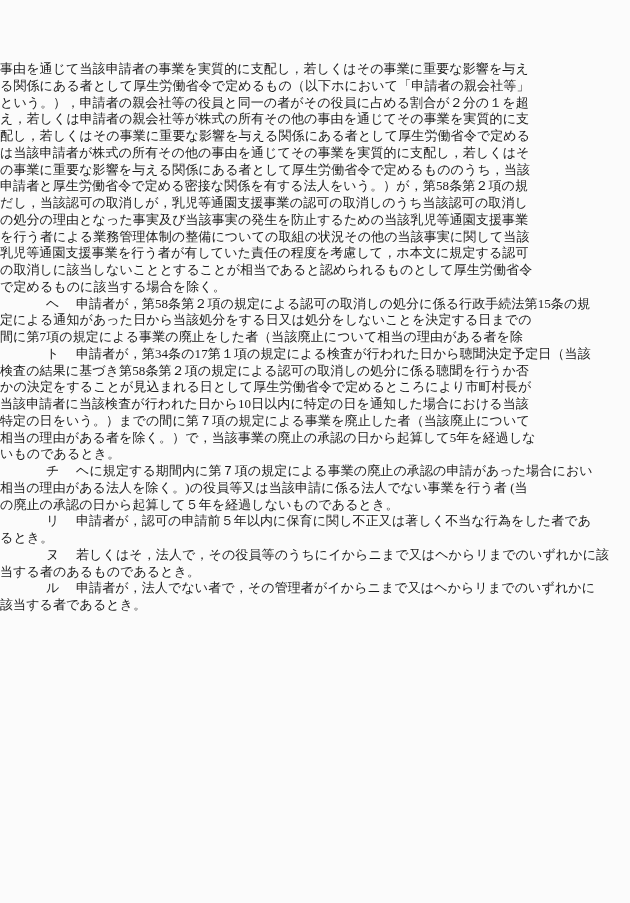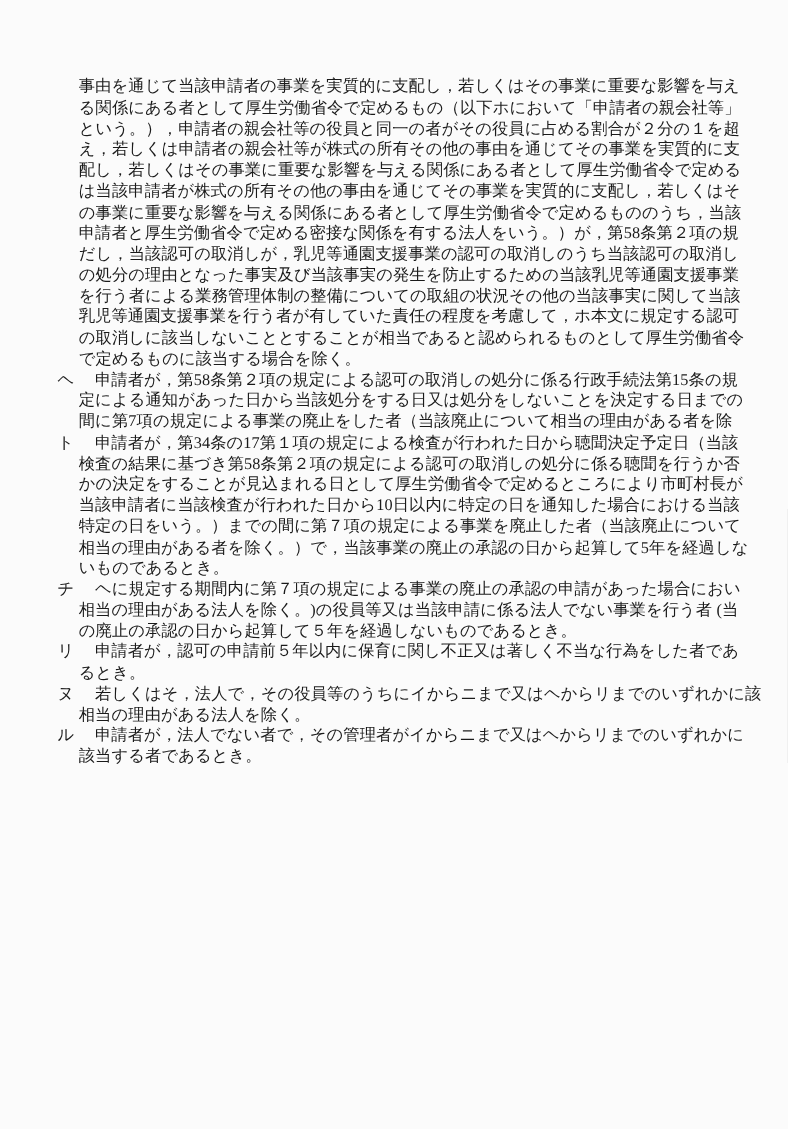--- a/index.html
+++ b/index.html
@@ -20,21 +20,20 @@
     top: 61px;
     left: 0;
     width: 630px;
     font-size: 13px;
     line-height: 16.75px;
     color: #1a1a1a;
     letter-spacing: 0.1px;
   }
   .block { margin: 0; }
   .line {
-    padding-left: 63px;
     white-space: nowrap;
   }
   .line.item-first {
     padding-left: 46px;
   }
   .marker {
     display: inline-block;
     width: 30px;
   }
 </style>
@@ -77,20 +76,20 @@
         <div class="line item-first"><span class="marker">チ</span><span>ヘに規定する期間内に第７項の規定による事業の廃止の承認の申請があった場合におい</span></div>
         <div class="line">相当の理由がある法人を除く。)の役員等又は当該申請に係る法人でない事業を行う者 (当</div>
         <div class="line">の廃止の承認の日から起算して５年を経過しないものであるとき。</div>
       </div>
       <div class="block">
         <div class="line item-first"><span class="marker">リ</span><span>申請者が，認可の申請前５年以内に保育に関し不正又は著しく不当な行為をした者であ</span></div>
         <div class="line">るとき。</div>
       </div>
       <div class="block">
         <div class="line item-first"><span class="marker">ヌ</span><span>若しくはそ，法人で，その役員等のうちにイからニまで又はヘからリまでのいずれかに該</span></div>
-        <div class="line">相当の理由がある法人を除く。</div>
+        <div class="line">当する者のあるものであるとき。</div>
       </div>
       <div class="block">
         <div class="line item-first"><span class="marker">ル</span><span>申請者が，法人でない者で，その管理者がイからニまで又はヘからリまでのいずれかに</span></div>
         <div class="line">該当する者であるとき。</div>
       </div>
     </div>
 </div>
 
 </body></html>

